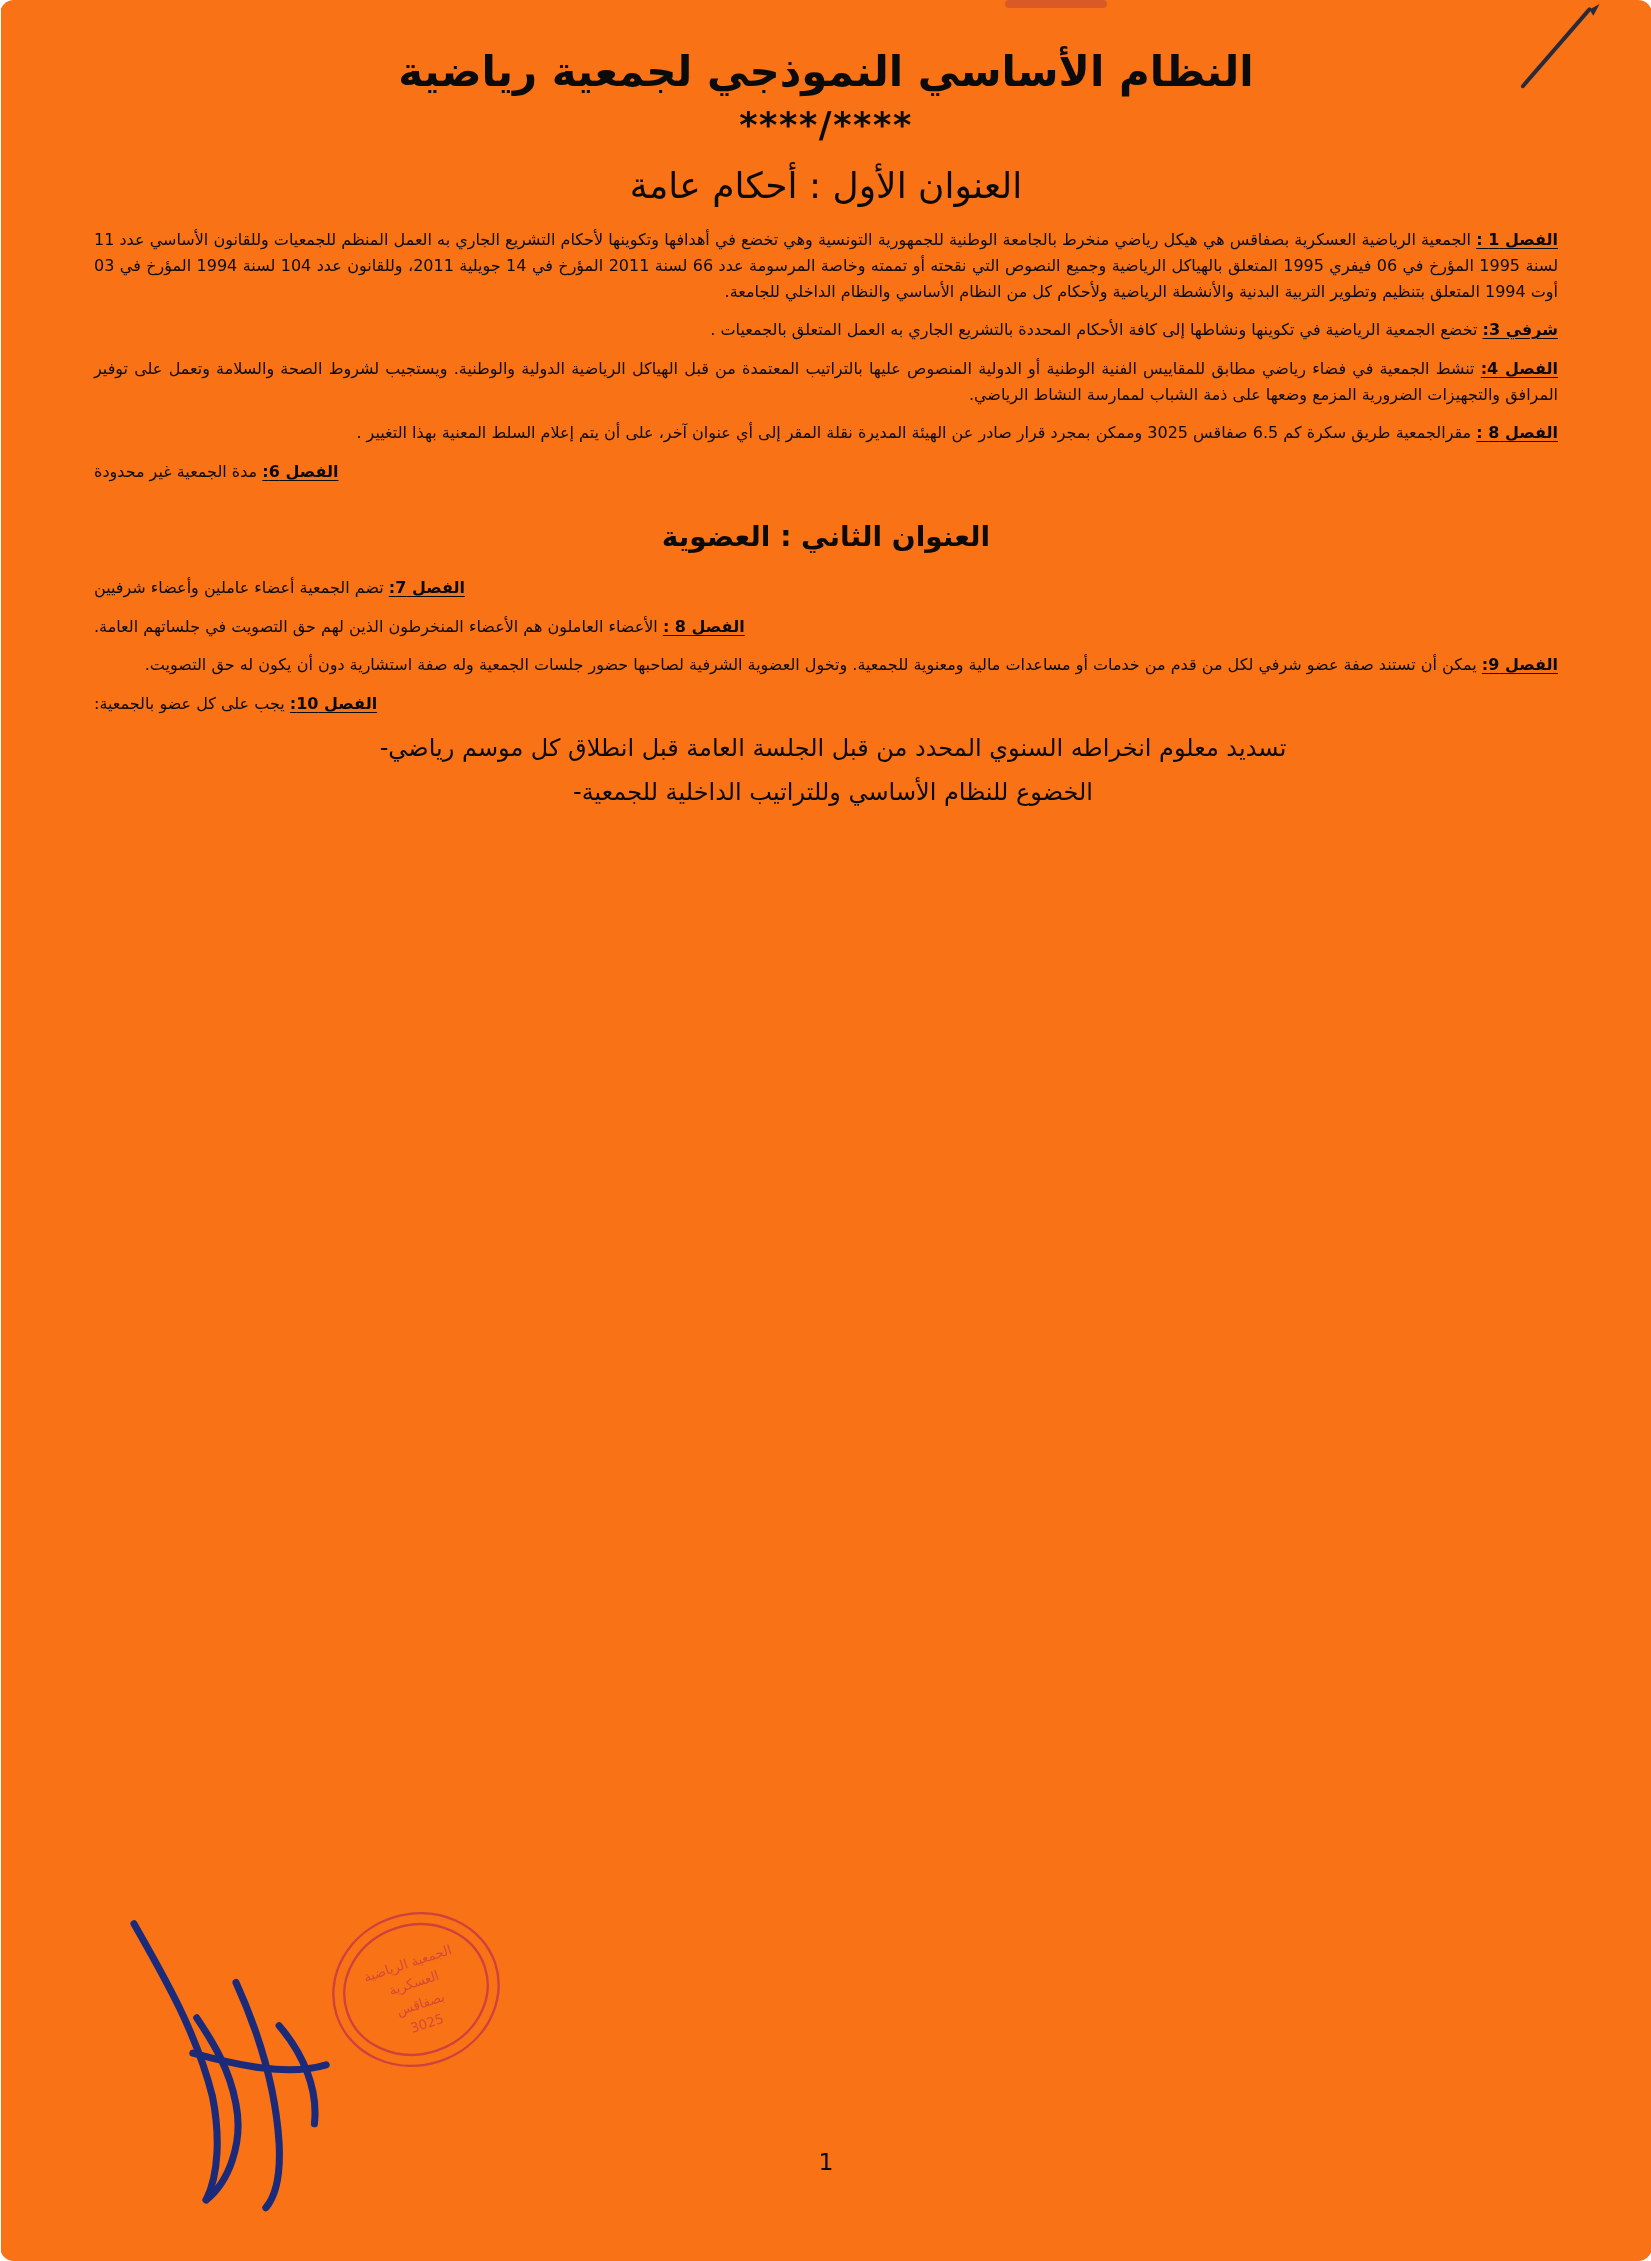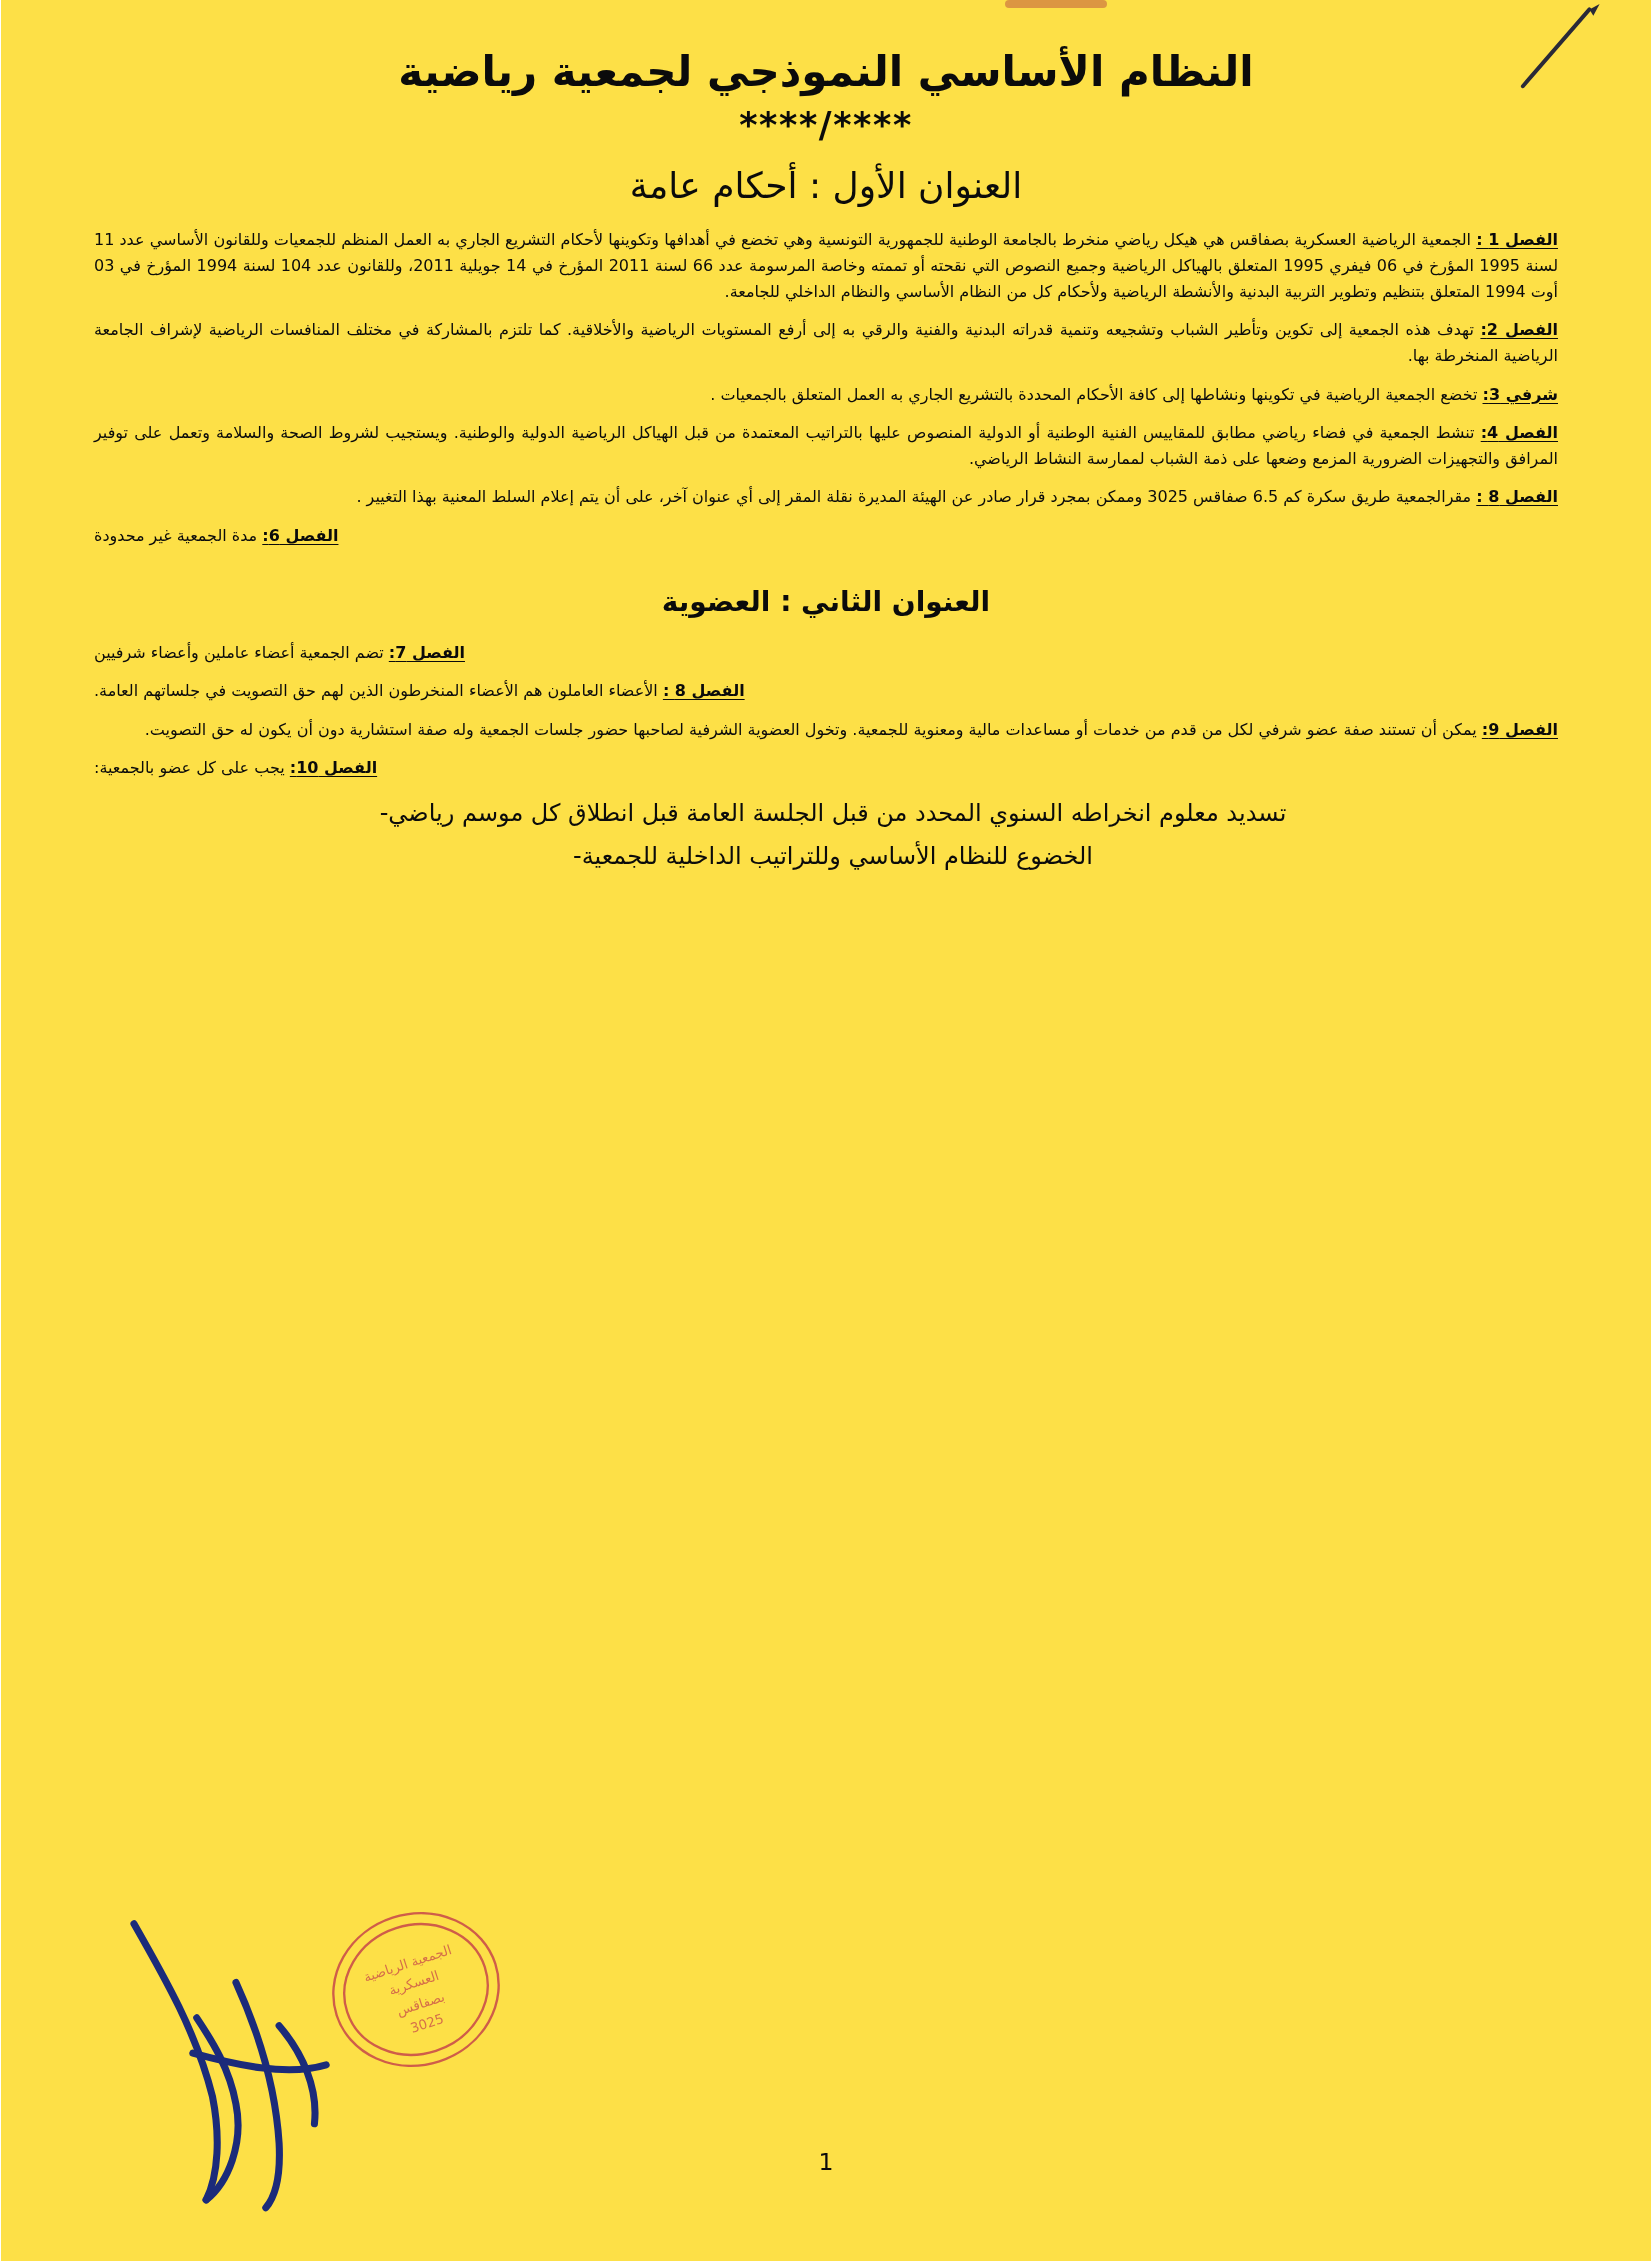--- a/index.html
+++ b/index.html
@@ -11,21 +11,22 @@
     width: 1652px;
     height: 2261px;
     position: relative;
     font-family: "DejaVu Sans", sans-serif;
     color: #0b0b0b;
     overflow: hidden;
   }
   .page {
     position: absolute;
     inset: 0;
-    background: #fde047;
+    background: #f97316;
+    border-radius: 14px;
   }
   .content {
     position: absolute;
     top: 0;
     right: 0;
     left: 0;
     padding: 31px 94px 0 94px;
     box-sizing: border-box;
   }
   .doc-title {
@@ -143,21 +144,20 @@
 
   <div class="content">
 
     <div class="doc-title">النظام الأساسي النموذجي لجمعية رياضية</div>
     <div class="stars">****/****</div>
 
     <div class="section-title">العنوان الأول : أحكام عامة</div>
 
     <p class="article"><span class="lbl">الفصل 1 :</span><span> الجمعية الرياضية العسكرية بصفاقس هي هيكل رياضي منخرط بالجامعة الوطنية للجمهورية التونسية وهي تخضع في أهدافها وتكوينها لأحكام التشريع الجاري به العمل المنظم للجمعيات وللقانون الأساسي عدد 11 لسنة 1995 المؤرخ في 06 فيفري 1995 المتعلق بالهياكل الرياضية وجميع النصوص التي نقحته أو تممته وخاصة المرسومة عدد 66 لسنة 2011 المؤرخ في 14 جويلية 2011، وللقانون عدد 104 لسنة 1994 المؤرخ في 03 أوت 1994 المتعلق بتنظيم وتطوير التربية البدنية والأنشطة الرياضية ولأحكام كل من النظام الأساسي والنظام الداخلي للجامعة.</span></p>
 
-    <p class="article"><span class="lbl">الفصل 2:</span><span> تهدف هذه الجمعية إلى تكوين وتأطير الشباب وتشجيعه وتنمية قدراته البدنية والفنية والرقي به إلى أرفع المستويات الرياضية والأخلاقية. كما تلتزم بالمشاركة في مختلف المنافسات الرياضية لإشراف الجامعة الرياضية المنخرطة بها.</span></p>
 
     <p class="article"><span class="lbl">شرفي 3:</span><span> تخضع الجمعية الرياضية في تكوينها ونشاطها إلى كافة الأحكام المحددة بالتشريع الجاري به العمل المتعلق بالجمعيات .</span></p>
 
     <p class="article"><span class="lbl">الفصل 4:</span><span> تنشط الجمعية في فضاء رياضي مطابق للمقاييس الفنية الوطنية أو الدولية المنصوص عليها بالتراتيب المعتمدة من قبل الهياكل الرياضية الدولية والوطنية. ويستجيب لشروط الصحة والسلامة وتعمل على توفير المرافق والتجهيزات الضرورية المزمع وضعها على ذمة الشباب لممارسة النشاط الرياضي.</span></p>
 
     <p class="article"><span class="lbl">الفصل 8 :</span><span> مقرالجمعية طريق سكرة كم 6.5 صفاقس 3025 وممكن بمجرد قرار صادر عن الهيئة المديرة نقلة المقر إلى أي عنوان آخر، على أن يتم إعلام السلط المعنية بهذا التغيير .</span></p>
 
     <p class="article center"><span class="lbl">الفصل 6:</span><span> مدة الجمعية غير محدودة</span></p>
 
     <div class="section-title-2">العنوان الثاني : العضوية</div>

